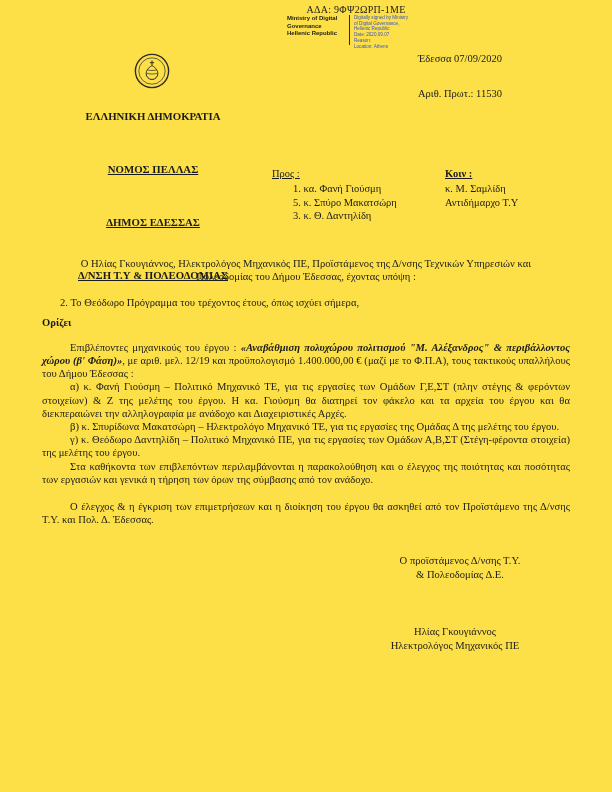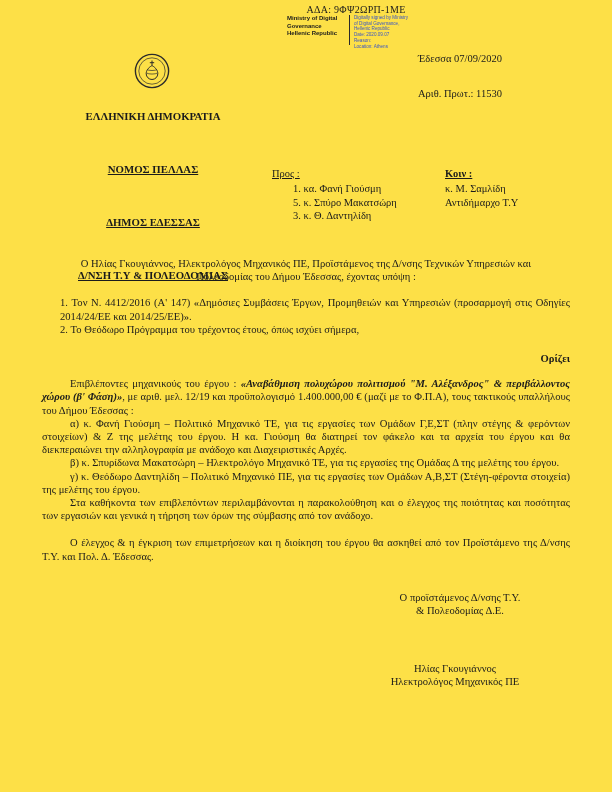--- a/index.html
+++ b/index.html
@@ -20,21 +20,21 @@
   .lh1{margin-bottom:7px;}
   .lh-u{text-decoration:underline;margin-top:40px;}
   .recip-to-label{top:168px;left:272px;font-weight:normal;text-decoration:underline;font-size:10.5px;}
   .recip-cc-label{top:168px;left:445px;font-weight:bold;text-decoration:underline;font-size:10.5px;}
   .recip-to{top:182px;left:293px;font-size:10.5px;line-height:13.5px;}
   .recip-cc{top:182px;left:445px;font-size:10.5px;line-height:13.5px;}
   .content{top:244px;left:42px;width:528px;font-size:10.6px;line-height:13.2px;}
   .intro{text-align:center;margin:13px;}
   .cons-list{margin:12px 0 0 0;padding-left:14px;}
   .cons-item{margin:0;text-align:justify;padding-left:4px;}
-  .decision{font-weight:bold;text-align:right;margin:16px 0 12px 0;}
+  .decision{font-weight:bold;text-align:left;margin:6px 0 12px 0;}
   .para{margin:0;text-align:justify;text-indent:28px;}
   .proj{font-weight:bold;font-style:italic;}
   .oversight{margin-top:14px;}
   .sig-role{margin-top:28px;margin-left:318px;width:200px;text-align:center;line-height:13.5px;}
   .sig-name{margin-top:44px;margin-left:308px;width:210px;text-align:center;line-height:13.5px;}
 </style>
 </head>
 <body>
 
 <div class="page">
@@ -86,21 +86,20 @@
   <div class="abs recip-cc">
     <div>κ. Μ. Σαμλίδη</div>
     <div>Αντιδήμαρχο Τ.Υ</div>
   </div>
 
   <div class="abs content">
 
     <p class="intro">Ο Ηλίας Γκουγιάννος, Ηλεκτρολόγος Μηχανικός ΠΕ, Προϊστάμενος της Δ/νσης Τεχνικών Υπηρεσιών και Πολεοδομίας του Δήμου Έδεσσας, έχοντας υπόψη :</p>
 
     <div class="cons-list">
-      <p class="cons-item"><span>1.&nbsp;</span><span>Τον Ν. 4412/2016 (Α' 147) «Δημόσιες Συμβάσεις Έργων, Προμηθειών και Υπηρεσιών (προσαρμογή στις Οδηγίες 2014/24/ΕΕ και 2014/25/ΕΕ)».</span></p>
       <p class="cons-item"><span>2.&nbsp;</span><span>Το Θεόδωρο Πρόγραμμα του τρέχοντος έτους, όπως ισχύει σήμερα,</span></p>
     </div>
 
     <p class="decision">Ορίζει</p>
 
     <p class="para"><span>Επιβλέποντες μηχανικούς του έργου : </span><span class="proj">«Αναβάθμιση πολυχώρου πολιτισμού "Μ. Αλέξανδρος" &amp; περιβάλλοντος χώρου (β' Φάση)»</span><span>, με αριθ. μελ. 12/19 και προϋπολογισμό 1.400.000,00 € (μαζί με το Φ.Π.Α), τους τακτικούς υπαλλήλους του Δήμου Έδεσσας :</span></p>
 
     <p class="para">α) κ. Φανή Γιούσμη – Πολιτικό Μηχανικό ΤΕ, για τις εργασίες των Ομάδων Γ,Ε,ΣΤ (πλην στέγης &amp; φερόντων στοιχείων) &amp; Ζ της μελέτης του έργου. Η κα. Γιούσμη θα διατηρεί τον φάκελο και τα αρχεία του έργου και θα διεκπεραιώνει την αλληλογραφία με ανάδοχο και Διαχειριστικές Αρχές.</p>
     <p class="para">β) κ. Σπυρίδωνα Μακατσώρη – Ηλεκτρολόγο Μηχανικό ΤΕ, για τις εργασίες της Ομάδας Δ της μελέτης του έργου.</p>
     <p class="para">γ) κ. Θεόδωρο Δαντηλίδη – Πολιτικό Μηχανικό ΠΕ, για τις εργασίες των Ομάδων Α,Β,ΣΤ (Στέγη-φέροντα στοιχεία) της μελέτης του έργου.</p>

